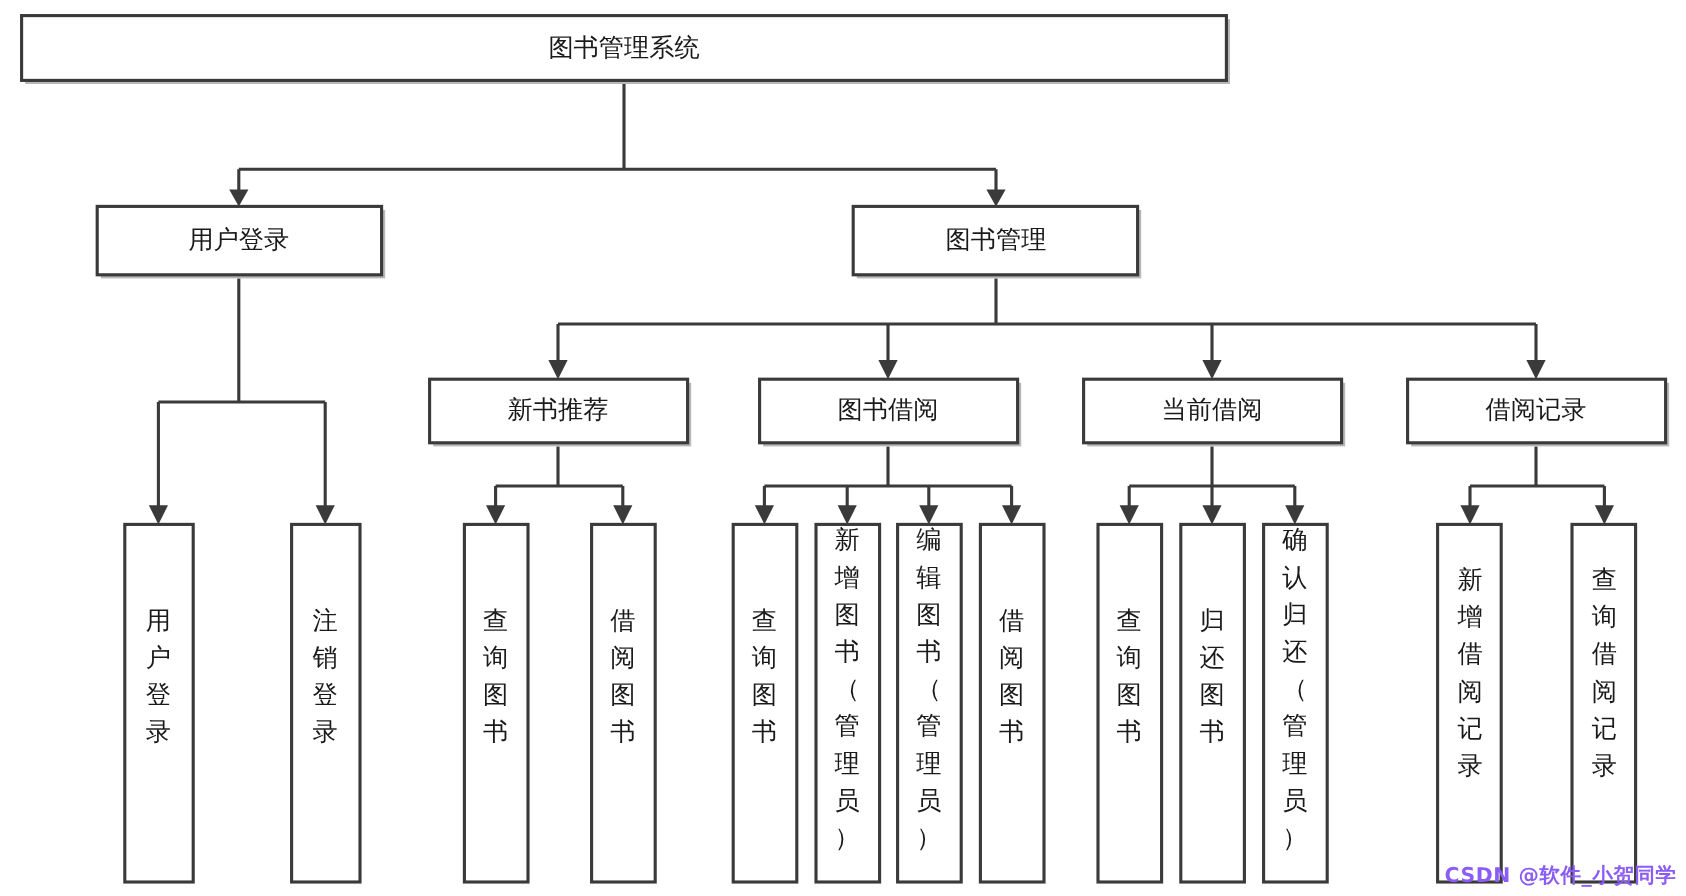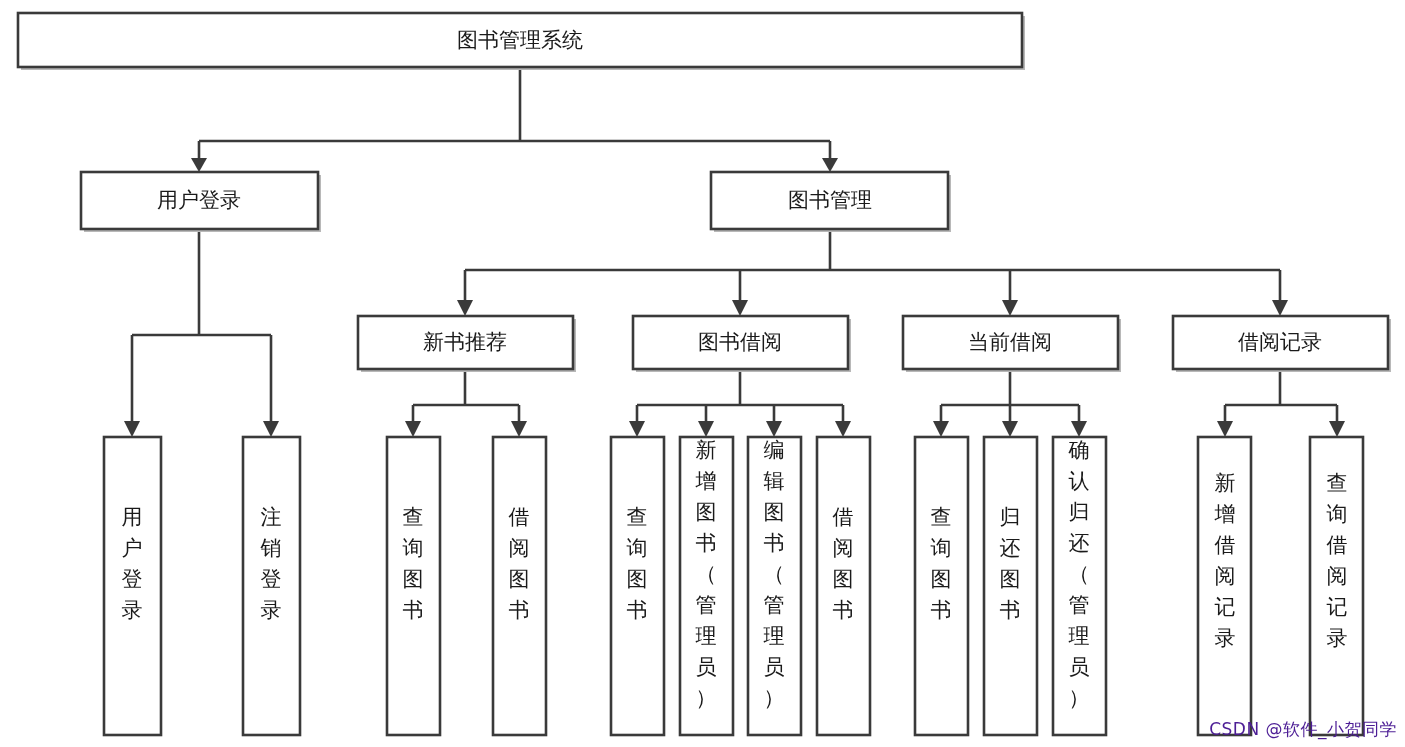--- a/index.html
+++ b/index.html
@@ -59,24 +59,25 @@
     font-size: 21px;
     fill: #1a1a1a;
     text-anchor: middle;
   }
   .watermark {
     position: absolute;
     right: 8px;
     bottom: 6px;
     font-family: "DejaVu Sans", "Liberation Sans", sans-serif;
     font-size: 17px;
-    color: #4c1d95;
+    color: #8b5cf6;
     white-space: nowrap;
     letter-spacing: 0.5px;
     pointer-events: none;
+    font-weight: bold;
   }
 </style>
 </head>
 <body>
 
 <div id="diagram-root">
 
   <svg id="flow" viewBox="0 0 1405 747">
 
     <g>

